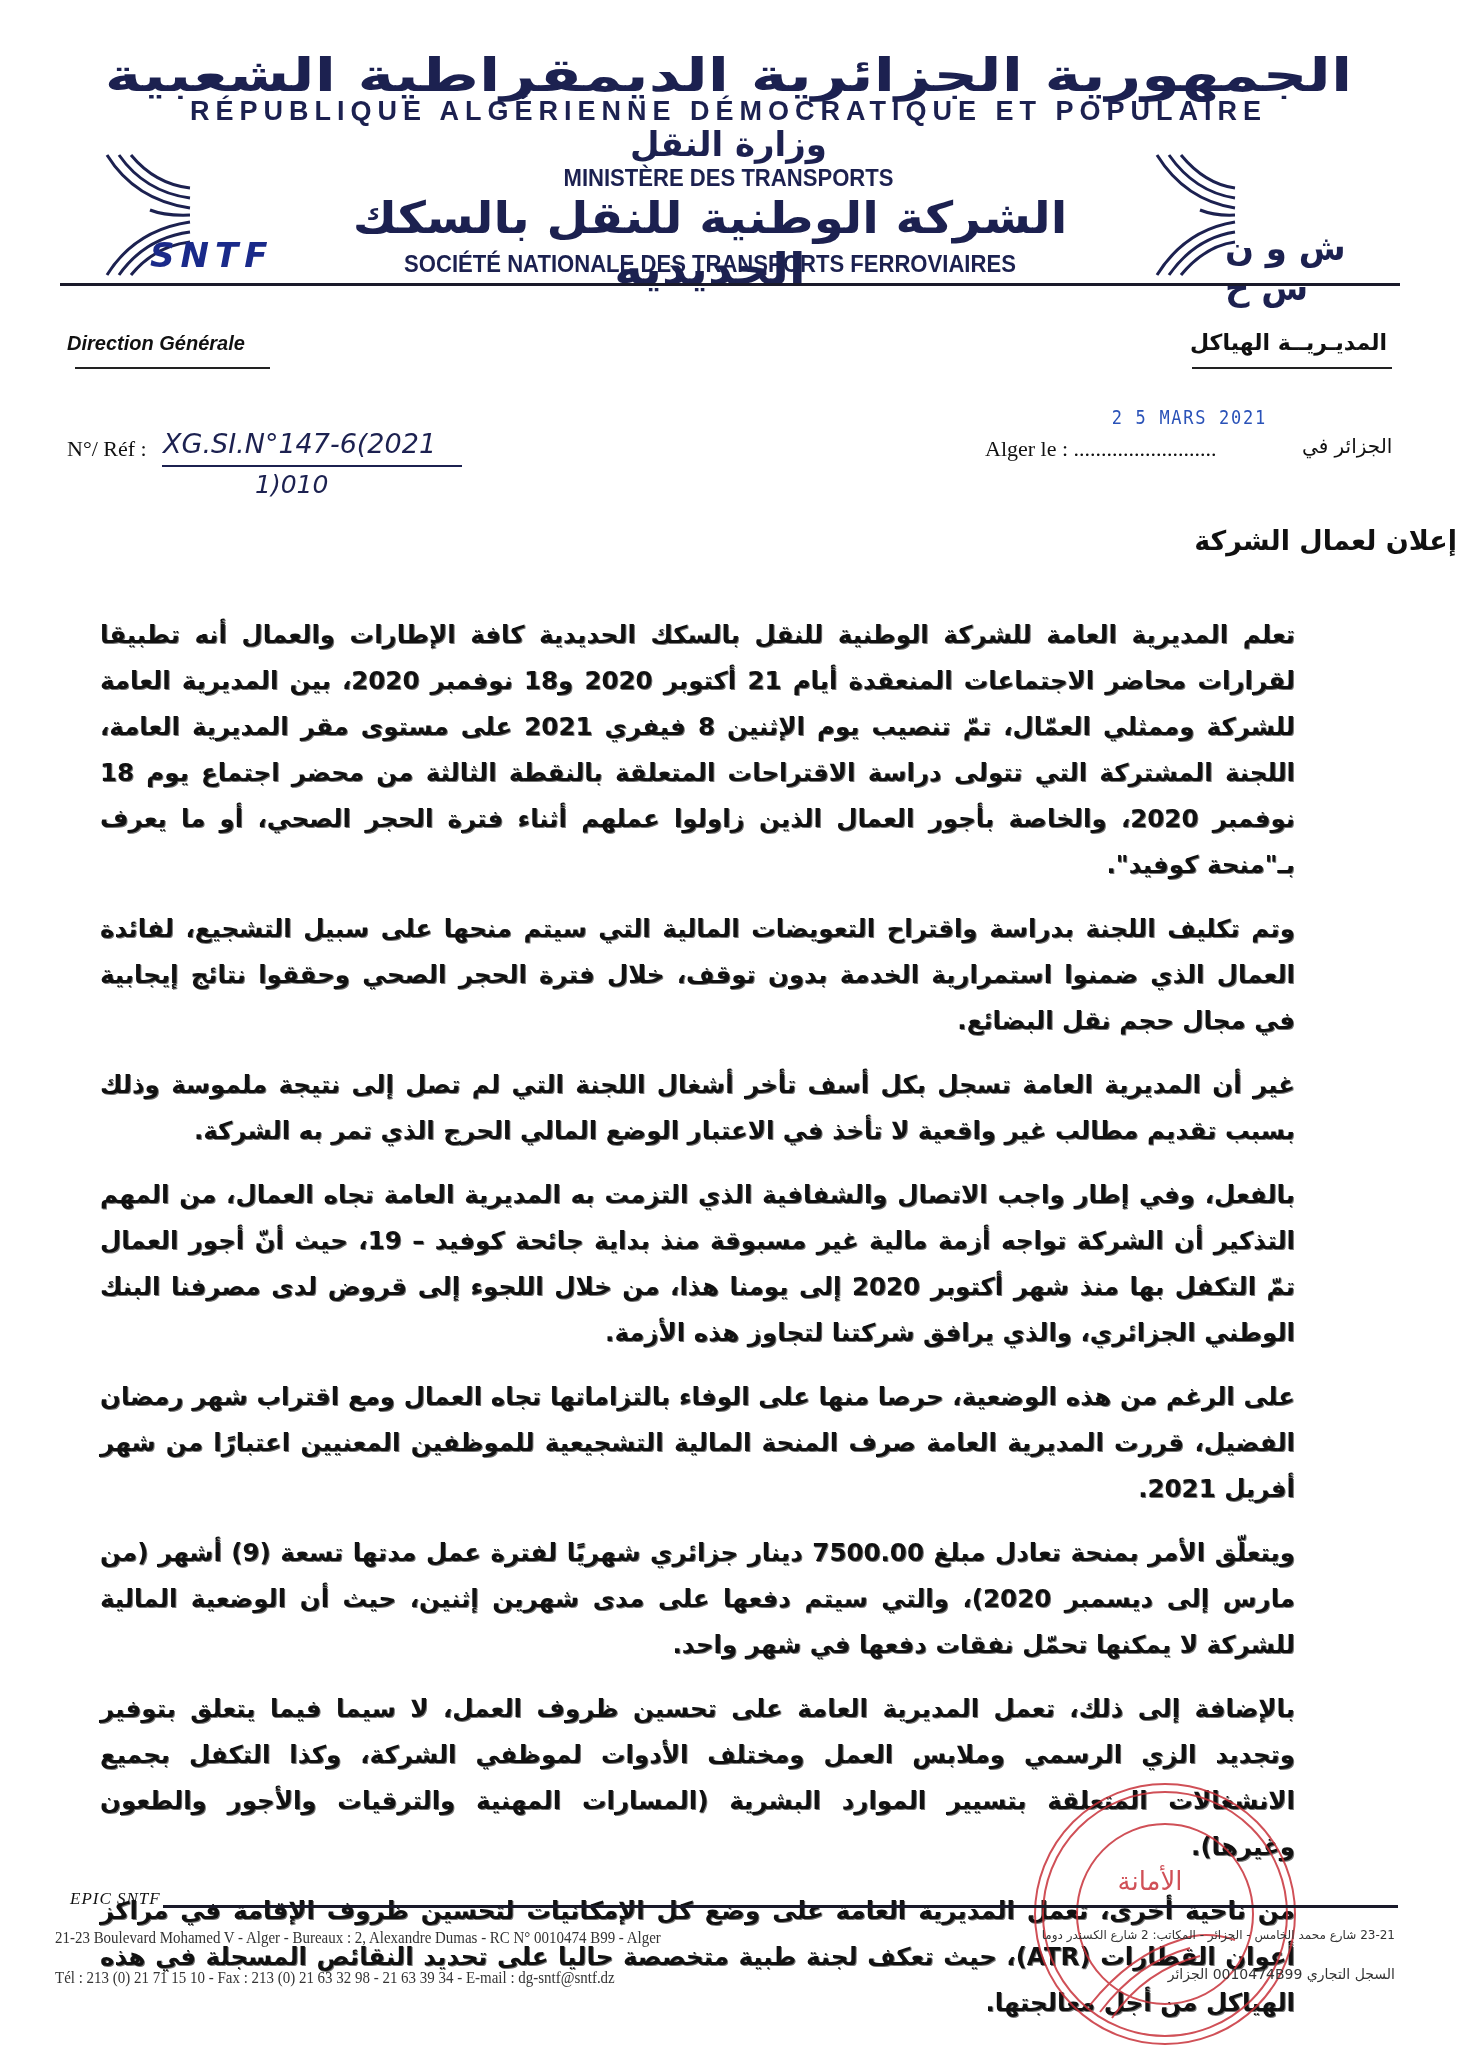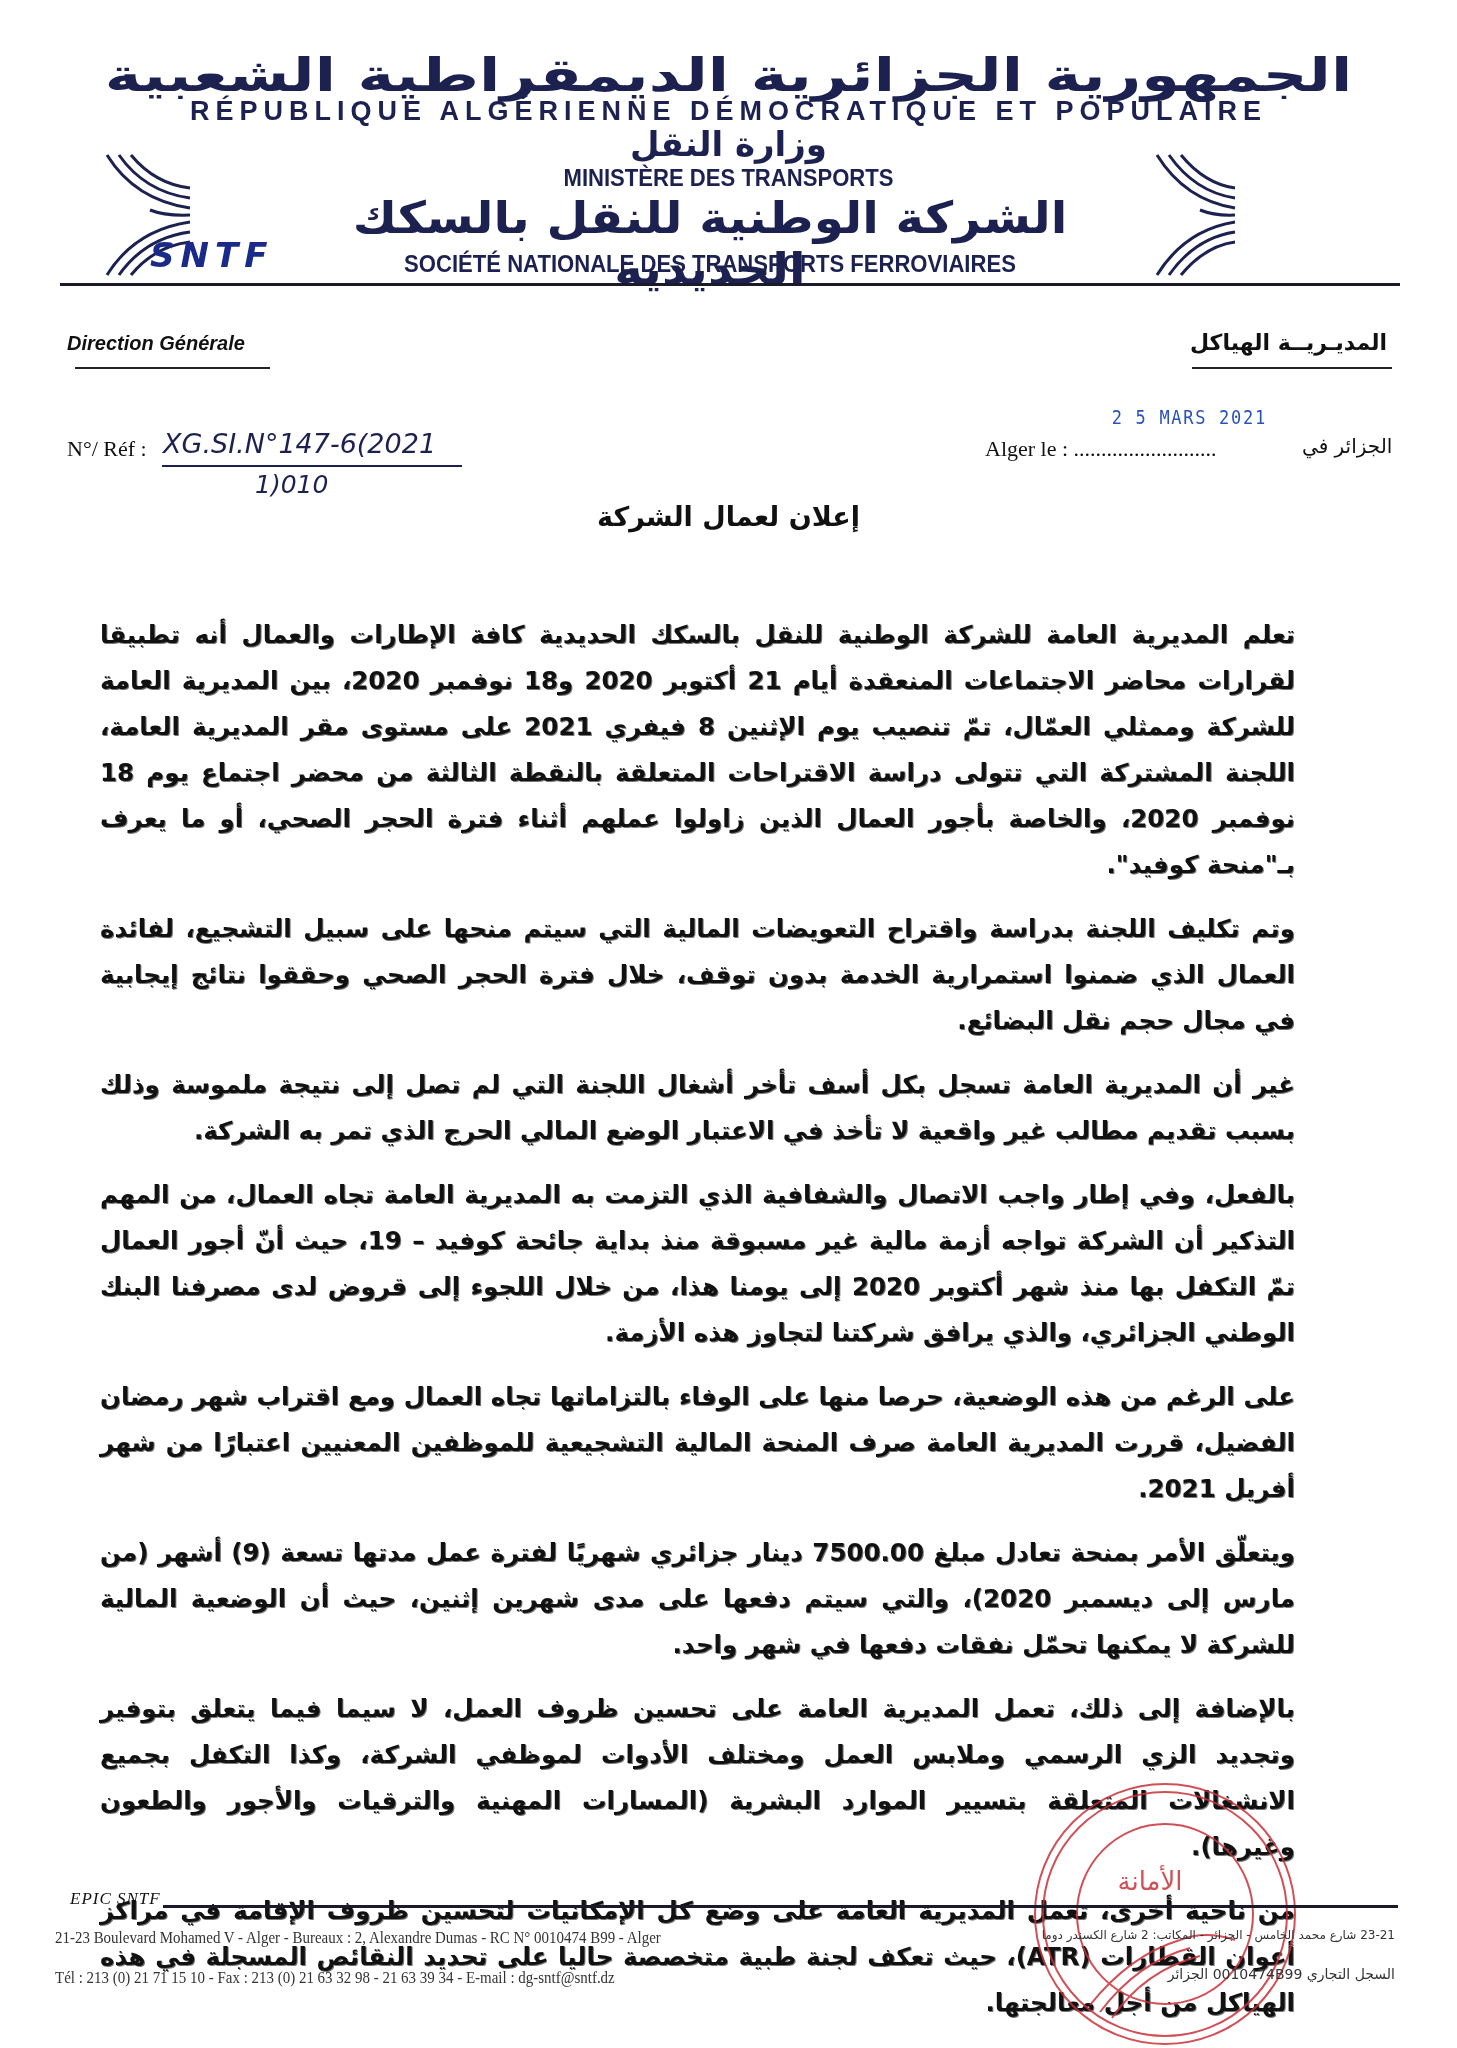--- a/index.html
+++ b/index.html
@@ -39,21 +39,21 @@
   #ref-value { left: 163px; top: 428px; font-family: "DejaVu Sans", sans-serif; font-size: 27px; color: #1c2150; font-style: italic; }
   #ref-rule { left: 162px; top: 465px; width: 300px; height: 2px; background: #1c2150; }
   #ref-sub { left: 255px; top: 470px; font-size: 25px; color: #1c2150; font-style: italic; }
 
   
   #date-stamp { left: 1098px; top: 405px; font-size: 20px; color: #2a52b8; letter-spacing: 2px; font-family: "DejaVu Sans Mono", monospace; transform: scaleX(0.85); }
   #date-line { left: 985px; top: 436px; font-family: "Liberation Serif", serif; font-size: 22px; }
   #date-ar { left: 1302px; top: 434px; font-size: 20px; direction: rtl; }
 
   
-  #doc-title { left: 0; width: 1457px; text-align: center; top: 501px; font-size: 27px; font-weight: bold; direction: rtl; }
+  #doc-title { left: 0; width: 1457px; top: 525px; font-size: 27px; font-weight: bold; direction: rtl; }
 
   
   #body { left: 100px; width: 1195px; top: 612px; direction: rtl; text-align: justify; }
   .para { font-family: "DejaVu Sans", sans-serif; font-weight: bold; font-size: 24.5px; line-height: 46px;
           margin: 0 0 18px 0; text-shadow: 1px 1px 0 #777; text-align-last: right; }
 
   
   #epic { left: 70px; top: 1889px; font-family: Liberation Serif, serif; font-style: italic; font-size: 17px; letter-spacing: 1px; }
   #footer-rule { left: 163px; top: 1905px; width: 1235px; height: 3px; background: #1a1a2a; }
   #footer-addr { left: 55px; top: 1928px; font-family: "Liberation Serif", serif; font-size: 17px; color: #333; transform: scaleX(0.88); transform-origin: left; }
@@ -86,20 +86,21 @@
     <g fill="none" stroke="#1c2150" stroke-width="3">
       <path d="M12 5 Q40 50 90 58"></path>
       <path d="M24 5 Q50 42 90 48"></path>
       <path d="M36 5 Q60 34 90 38"></path>
       <path d="M12 125 Q40 80 90 72"></path>
       <path d="M24 125 Q50 88 90 82"></path>
       <path d="M36 125 Q60 96 90 92"></path>
       <path d="M55 60 Q70 66 90 65"></path>
     </g>
   </svg>
+  <span class="ar-logo-text">ش و ن س ح</span>
 </div>
 
 <div class="abs hdr-ar" id="ar-republic">الجمهورية الجزائرية الديمقراطية الشعبية</div>
 <div class="abs hdr-ar" id="fr-republic">RÉPUBLIQUE ALGÉRIENNE DÉMOCRATIQUE ET POPULAIRE</div>
 <div class="abs hdr-ar" id="ar-ministry">وزارة النقل</div>
 <div class="abs hdr-ar" id="fr-ministry">MINISTÈRE DES TRANSPORTS</div>
 <div class="abs" id="ar-company">الشركة الوطنية للنقل بالسكك الحديدية</div>
 <div class="abs" id="fr-company">SOCIÉTÉ NATIONALE DES TRANSPORTS FERROVIAIRES</div>
 <div class="abs header-rule"></div>
 

